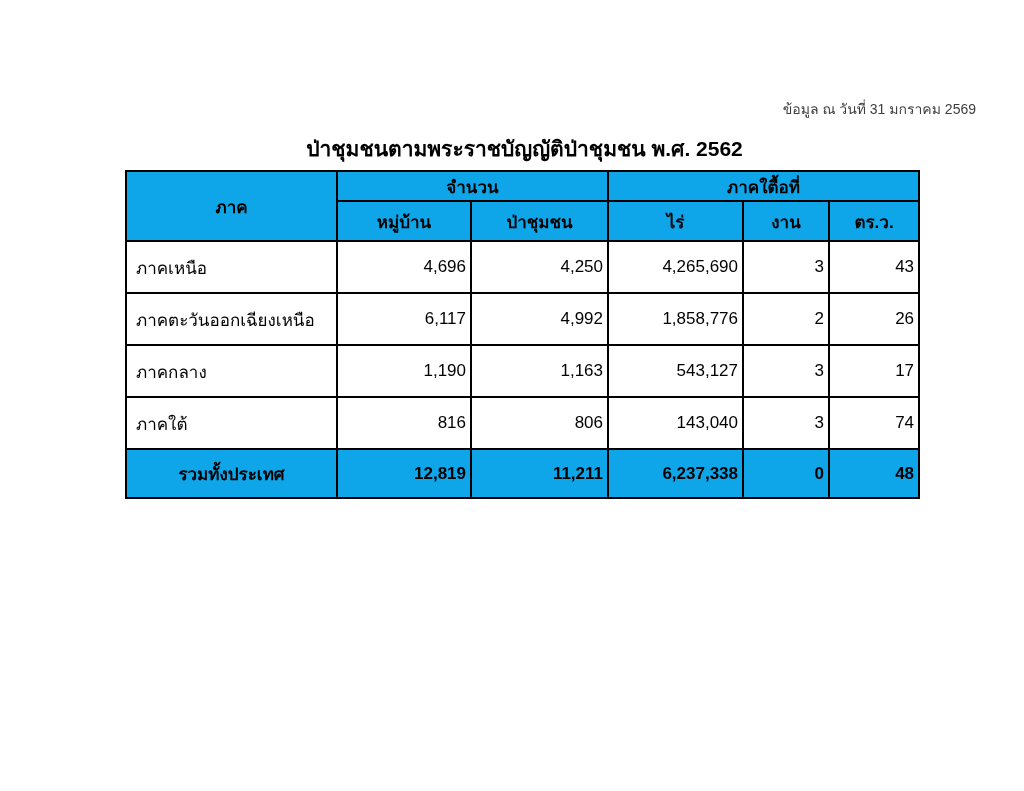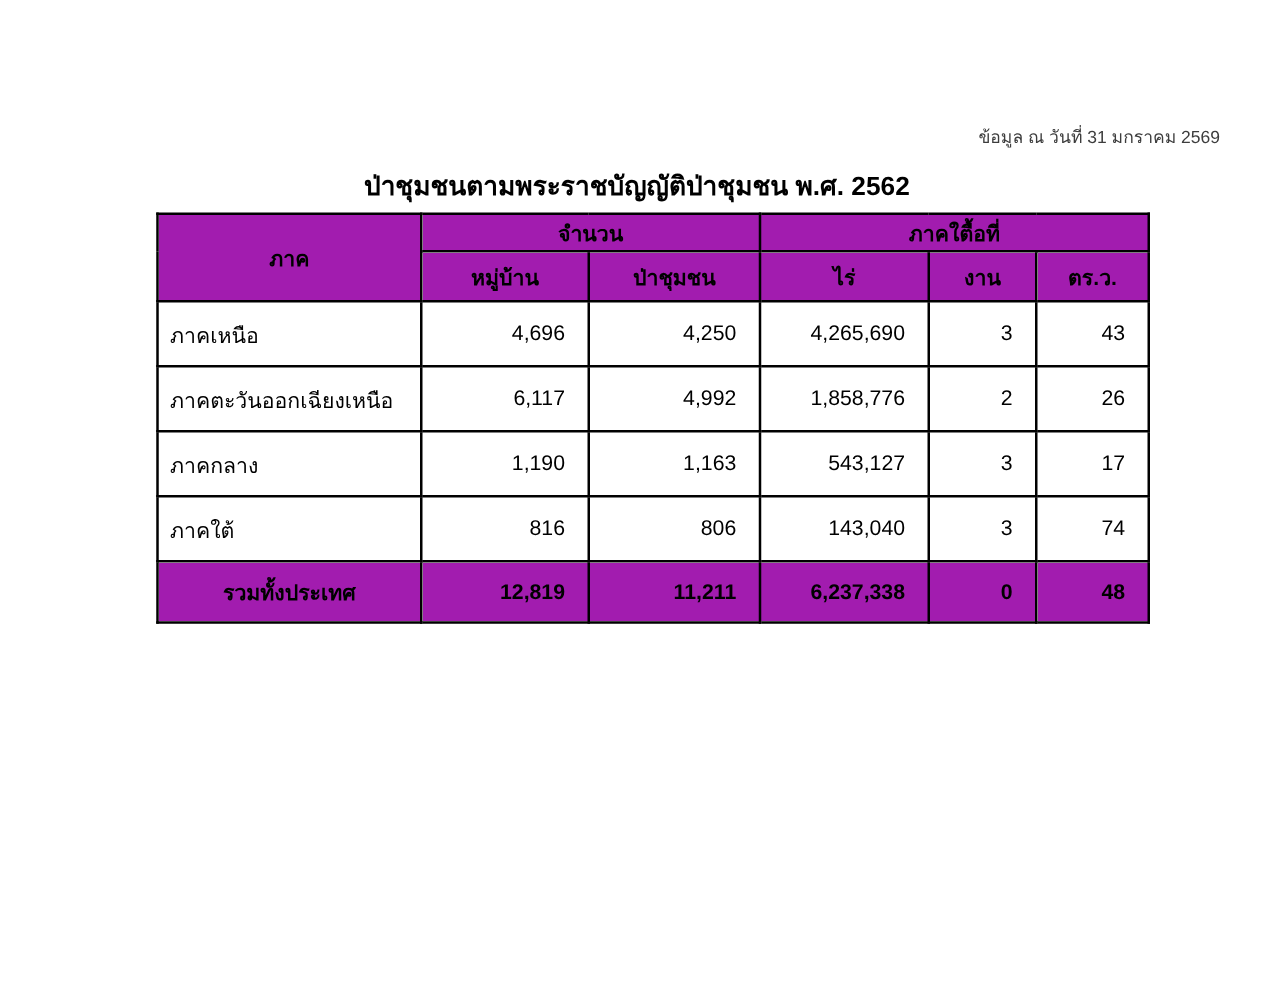--- a/index.html
+++ b/index.html
@@ -14,21 +14,21 @@
   .note {
     position: absolute;
     top: 98px;
     right: 48px;
     font-size: 14px;
     color: #3d3d3d;
   }
   .title {
     position: absolute;
     top: 132px;
-    left: 113px;
+    left: 128px;
     width: 793px;
     text-align: center;
     font-size: 21px;
     font-weight: bold;
     color: #000;
   }
   table.forest-table {
     position: absolute;
     top: 170px;
     left: 125px;
@@ -37,26 +37,26 @@
     table-layout: fixed;
     font-size: 17px;
   }
   table.forest-table th,
   table.forest-table td {
     border: 2px solid #000;
     overflow: hidden;
   }
   tr.hdr-group th { height: 30px; }
   tr.hdr-sub th   { height: 40px; }
-  th.fill, td.fill { background: #a21caf; }
+  th.fill, td.fill { background: #0ea5e9; }
   th { font-weight: bold; text-align: center; vertical-align: middle; }
   td { vertical-align: middle; }
   tr.data-row td { height: 52px; background: #ffffff; font-weight: normal; }
   td.region-cell { text-align: left; padding-left: 9px; }
-  td.num-cell { text-align: right; padding-right: 18px; }
+  td.num-cell { text-align: right; padding-right: 4px; }
   tr.total-row td { height: 49px; font-weight: bold; }
   tr.total-row td.region-cell { text-align: center; padding-left: 0; }
 </style>
 </head>
 <body>
 
 <div class="note">ข้อมูล ณ วันที่ 31 มกราคม 2569</div>
 
 <div class="title">ป่าชุมชนตามพระราชบัญญัติป่าชุมชน พ.ศ. 2562</div>
 

